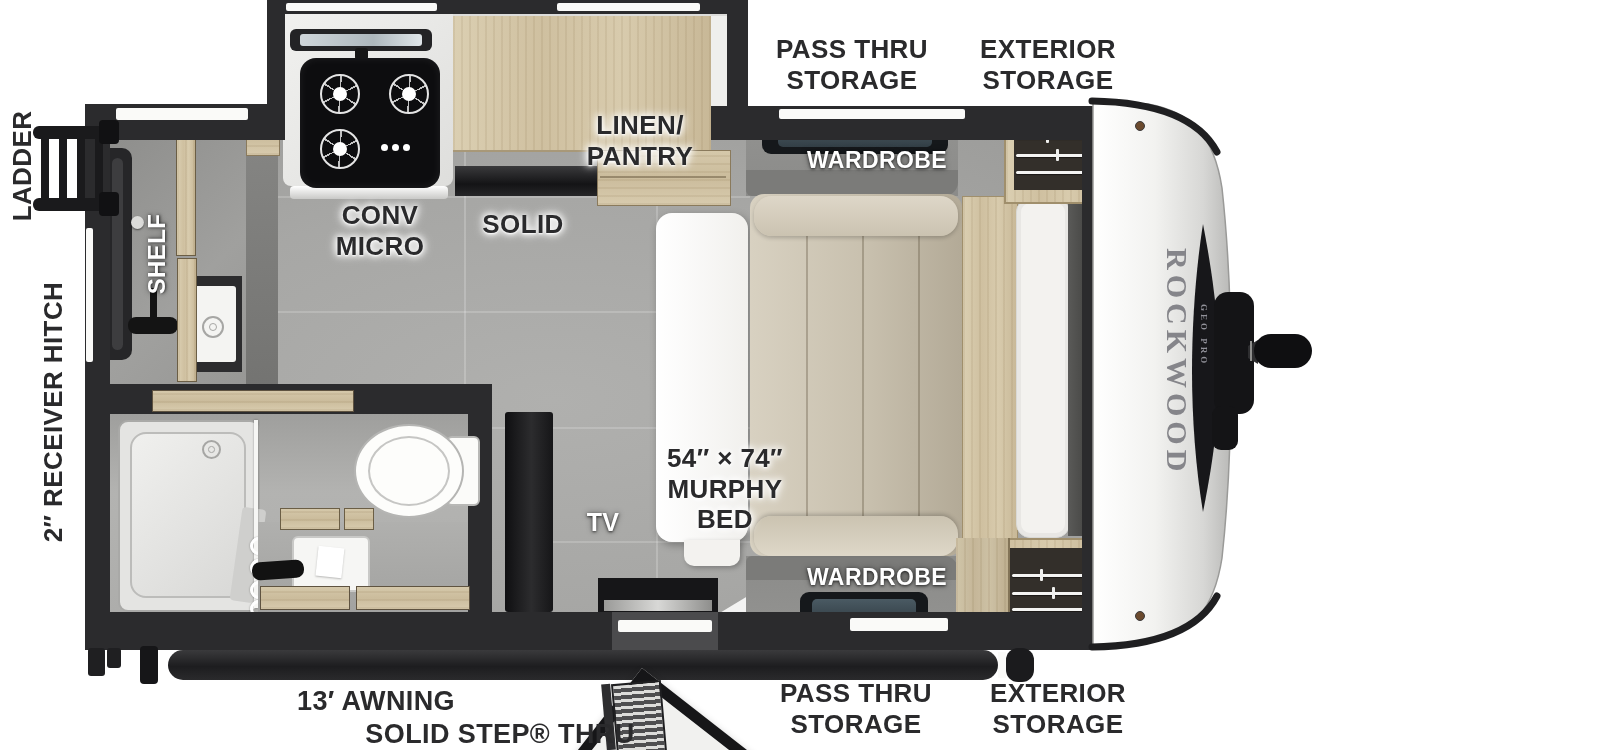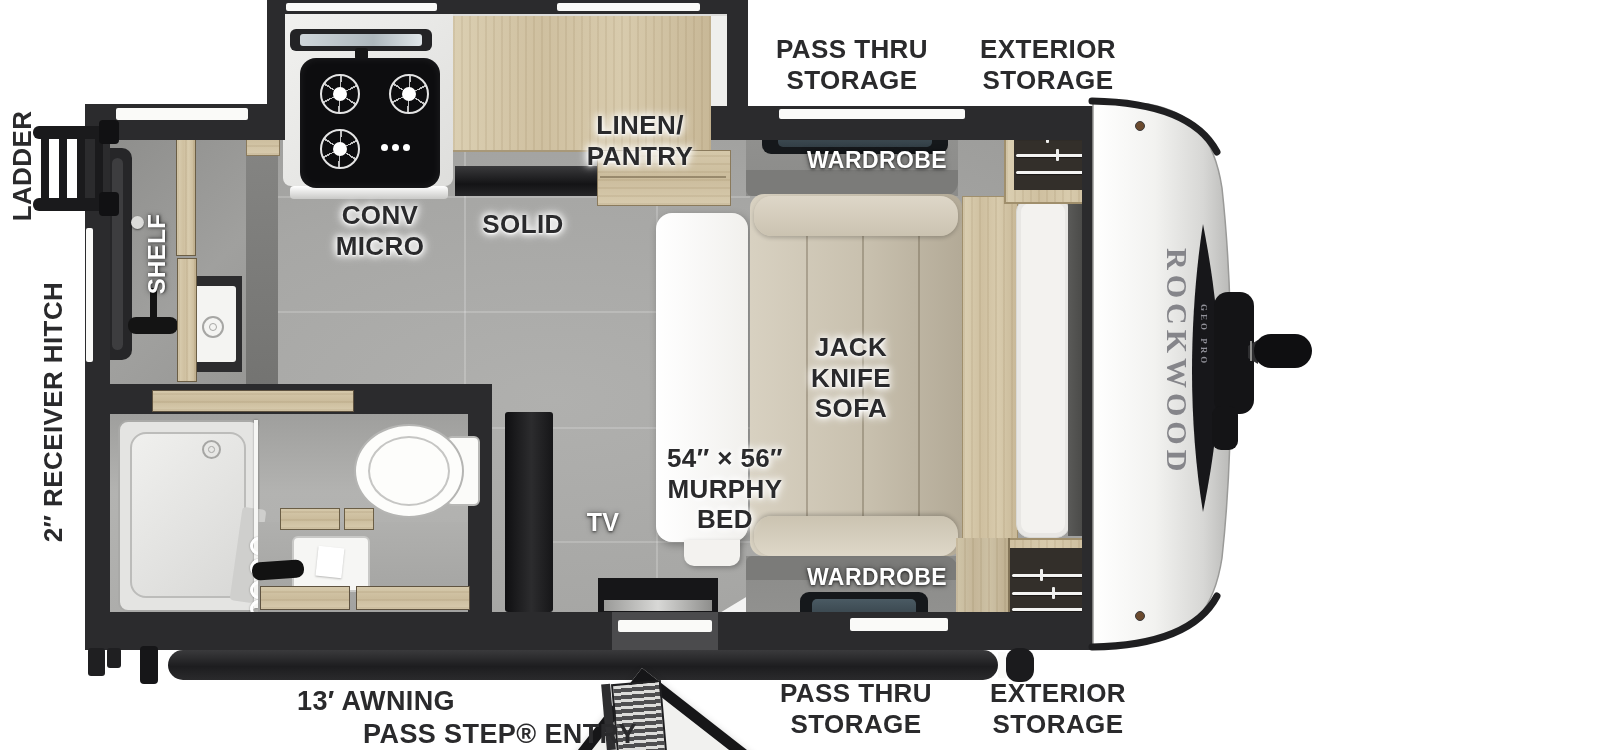--- a/index.html
+++ b/index.html
@@ -239,32 +239,29 @@
 
   <div class="lab" style="left:752px;top:34px;width:200px;">PASS THRU
 STORAGE</div>
   <div class="lab" style="left:948px;top:34px;width:200px;">EXTERIOR
 STORAGE</div>
   <div class="lab" style="left:756px;top:678px;width:200px;">PASS THRU
 STORAGE</div>
   <div class="lab" style="left:958px;top:678px;width:200px;">EXTERIOR
 STORAGE</div>
   <div class="lab" style="left:256px;top:686px;width:240px;font-size:27px;">13′ AWNING</div>
-  <div class="lab" style="left:350px;top:719px;width:300px;font-size:27px;">PASS STEP® ENTRY</div>
+  <div class="lab" style="left:350px;top:719px;width:300px;font-size:27px;">SOLID STEP® THRU</div>
   <div class="lab vert" style="left:22px;top:166px;font-size:26px;">LADDER</div>
   <div class="lab vert" style="left:53px;top:412px;font-size:26px;">2″ RECEIVER HITCH</div>
   <div class="lab vert wlab" style="left:157px;top:254px;font-size:24px;">SHELF</div>
   <div class="lab glow" style="left:560px;top:110px;width:160px;">LINEN/
 PANTRY</div>
   <div class="lab glow" style="left:300px;top:200px;width:160px;">CONV
 MICRO</div>
   <div class="lab glow" style="left:443px;top:209px;width:160px;">SOLID</div>
   <div class="lab wlab" style="left:797px;top:147px;width:160px;font-size:23px;">WARDROBE</div>
   <div class="lab wlab" style="left:797px;top:564px;width:160px;font-size:23px;">WARDROBE</div>
-  <div class="lab glow" style="left:771px;top:332px;width:160px;">JACK
-KNIFE
-SOFA</div>
-  <div class="lab glow" style="left:635px;top:443px;width:180px;">54″ × 56″
+  <div class="lab glow" style="left:635px;top:443px;width:180px;">54″ × 74″
 MURPHY
 BED</div>
   <div class="lab wlab" style="left:573px;top:508px;width:60px;font-size:25px;">TV</div>
 
 </div>
 
 </body></html>

